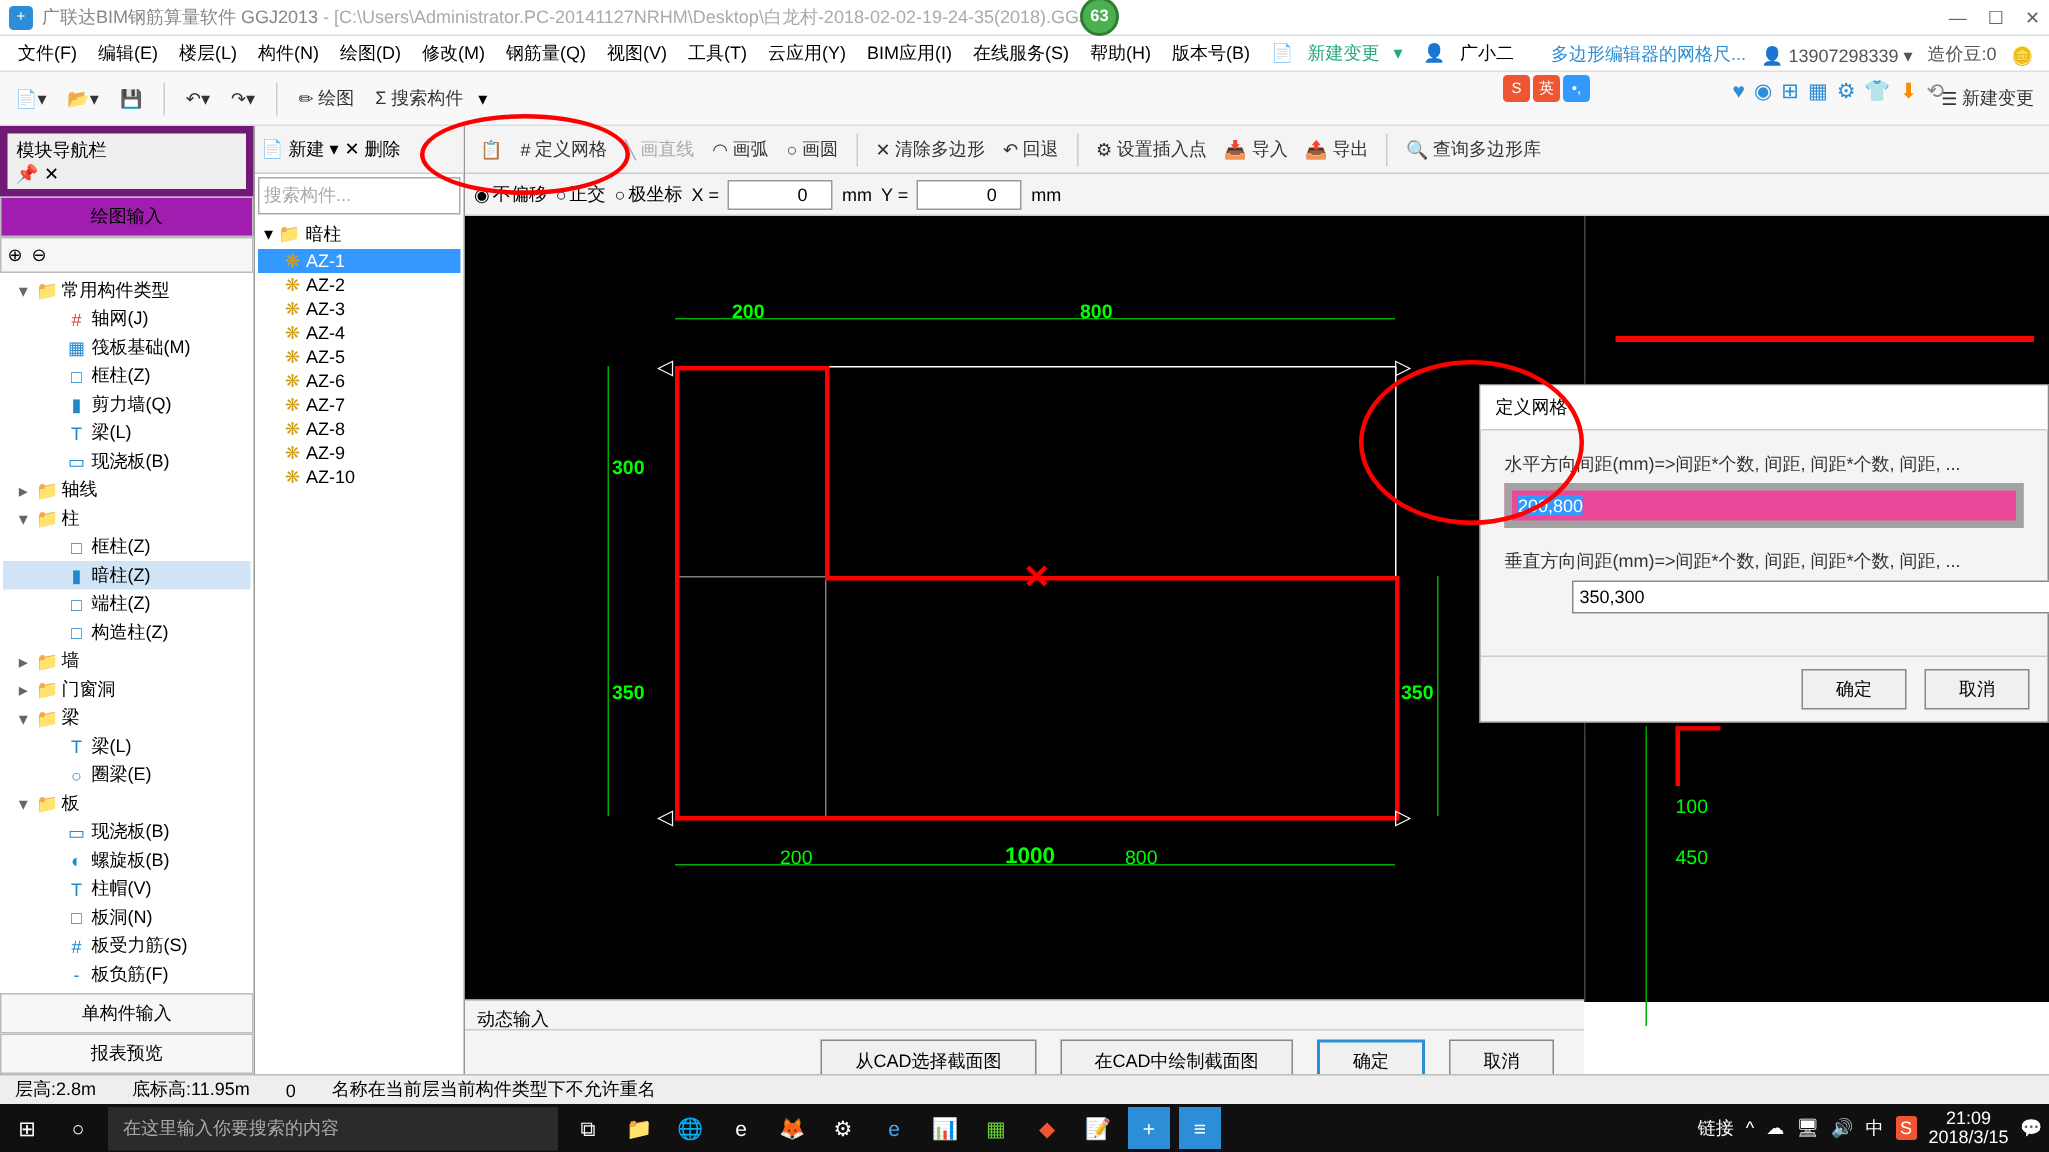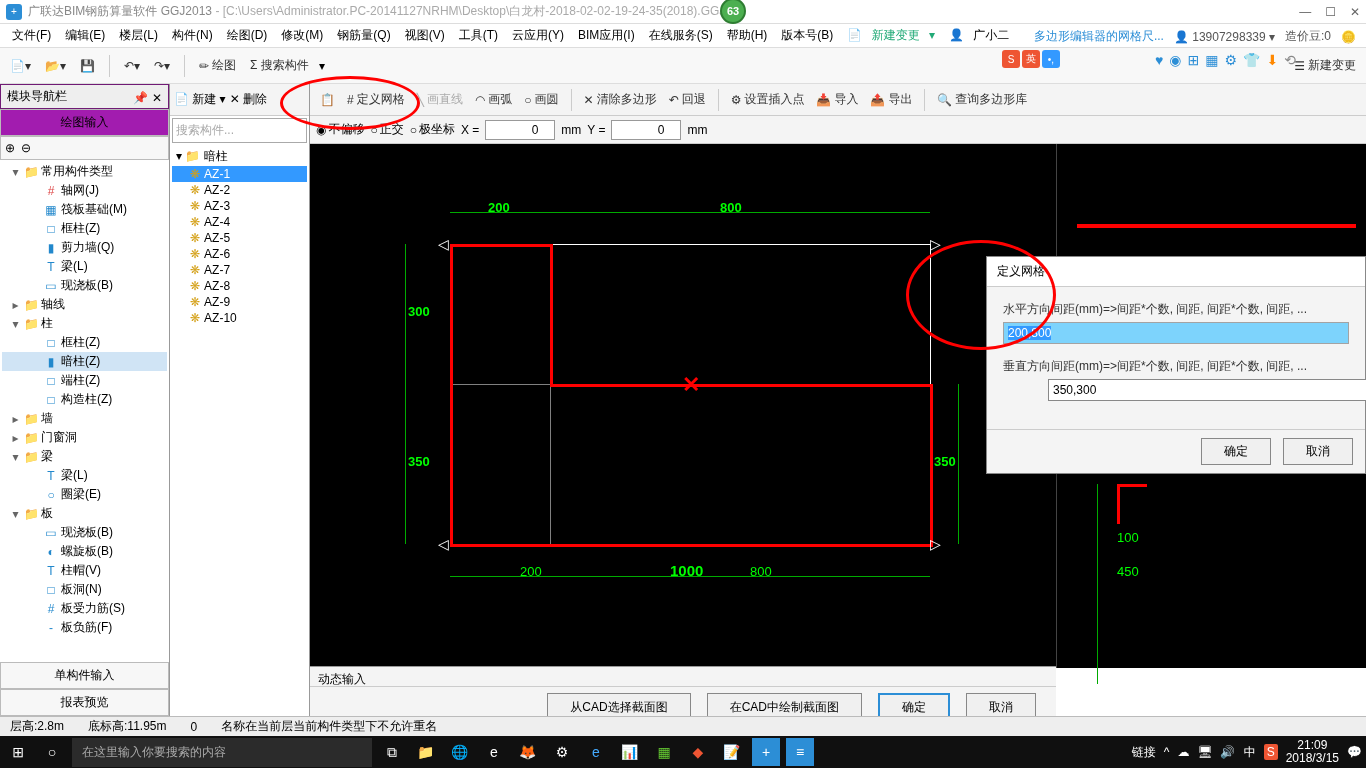--- a/index.html
+++ b/index.html
@@ -12,21 +12,21 @@
 .menubar { height:24px; display:flex; align-items:center; padding:0 6px; gap:2px; border-bottom:1px solid #ddd;}
 .menubar span { padding:14px 6px; cursor:default; }
 .toolbar1 { height:36px; display:flex; align-items:center; padding:0 6px; gap:6px; border-bottom:1px solid #ddd; background:#f8f8f8;}
 .tbtn { display:flex; align-items:center; gap:3px; padding:2px 4px; color:#333;}
 .tsep { width:1px; height:22px; background:#ccc; margin:0 4px;}
 .toolbar2 { height:32px; display:flex; align-items:center; padding:0 6px; gap:4px; border-bottom:1px solid #ccc; background:#f4f4f4;}
 .coordbar { height:28px; display:flex; align-items:center; padding:0 6px; gap:6px; background:#f4f4f4; border-bottom:1px solid #ccc;}
 .coordbar input[type=text] { width:70px; height:20px; border:1px solid #999; text-align:right; padding-right:16px;}
 .radio { display:flex; align-items:center; gap:2px;}
 .leftpanel { position:absolute; left:0; top:84px; width:170px; bottom:52px; border-right:1px solid #999; background:#fff; display:flex; flex-direction:column;}
-.panelhead { background:#eee; border:1px solid #701a75; padding:3px 6px; display:flex; justify-content:space-between; align-items:flex-end;}
+.panelhead { background:#eee; border:5px solid #701a75; padding:3px 6px; display:flex; justify-content:space-between; align-items:flex-start;flex-direction:column;}
 .projsetting, .drawinput, .sglinput, .rptview { text-align:center; padding:4px; border:1px solid #bbb; background:#f7f7f7;}
 .toolstrip { height:24px; border:1px solid #bbb; background:#f7f7f7; display:flex; align-items:center; gap:6px; padding:0 4px;}
 .tree { flex:1; overflow:auto; font-size:12px; padding:2px;}
 .tree .node { display:flex; align-items:center; gap:3px; padding:1px 0 1px 4px; white-space:nowrap;}
 .tree .lv1 { padding-left:8px;} .tree .lv2{padding-left:28px;}
 .tree .exp { width:11px; text-align:center; color:#666;}
 .tree .ic { width:14px; text-align:center;}
 .midpanel { position:absolute; left:170px; top:84px; width:140px; bottom:52px; border-right:1px solid #999; display:flex; flex-direction:column;}
 .search { border:1px solid #aaa; margin:2px; padding:3px; color:#aaa; background:#fff;}
 .midtree { flex:1; overflow:auto; padding:2px;}
@@ -440,21 +440,21 @@
   <span>层高:2.8m</span>
   <span>底标高:11.95m</span>
   <span>0</span>
   <span>名称在当前层当前构件类型下不允许重名</span>
 </div>
 
 <div class="dialog">
   <div class="dlgtitle">定义网格</div>
   <div class="dlgbody">
     <div class="lbl">水平方向间距(mm)=&gt;间距*个数, 间距, 间距*个数, 间距, ...</div>
-    <div style="border:1px solid #a3a3a3;padding:3px 4px;margin-bottom:14px;background:#7dd3fc"><span class="sel">200,800</span></div>
+    <div style="border:5px solid #a3a3a3;padding:3px 4px;margin-bottom:14px;background:#ec4899"><span class="sel">200,800</span></div>
     <div class="lbl">垂直方向间距(mm)=&gt;间距*个数, 间距, 间距*个数, 间距, ...</div>
     <input value="350,300" style="">
   </div>
   <div class="dlgbtns">
     <button class="btn">确定</button>
     <button class="btn">取消</button>
   </div>
 </div>
 
 <div class="ellipse1"></div>

